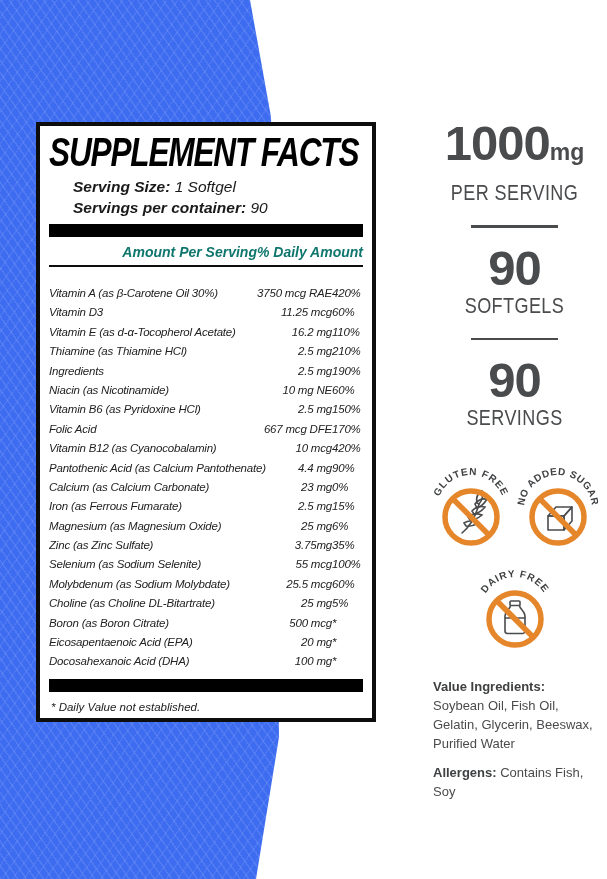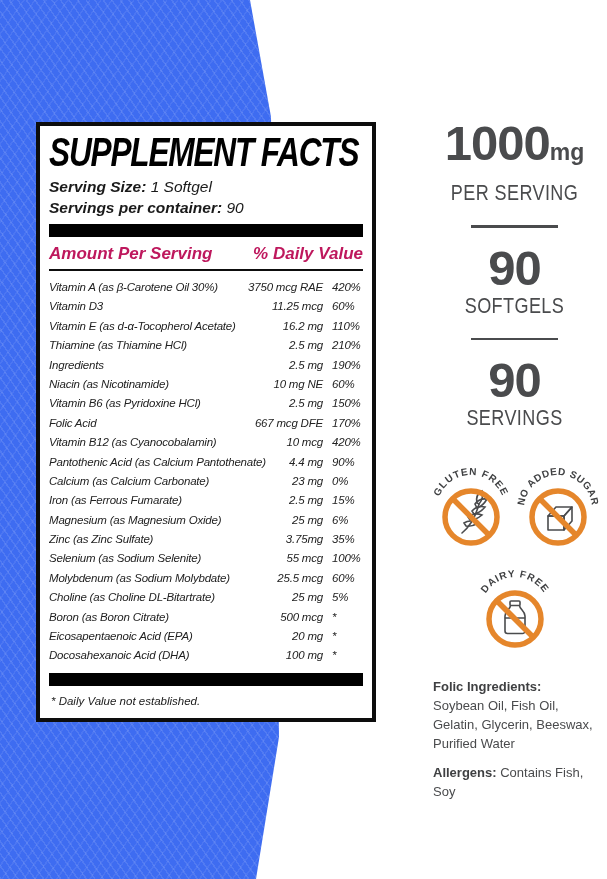--- a/index.html
+++ b/index.html
@@ -22,35 +22,35 @@
   .card{
     position:absolute;left:36px;top:122px;width:340px;height:600px;
     background:#ffffff;border:4px solid #0d0d0d;box-sizing:border-box;
     padding:6px 9px 4px 9px;color:#111;font-style:italic;
   }
   .sf-title{
     font-size:40px;font-weight:bold;letter-spacing:-1.5px;white-space:nowrap;
     transform:scaleX(0.79);transform-origin:left center;
     line-height:36px;margin:2px 0 6px 0;color:#000;
   }
-  .serving-line{font-size:15.5px;line-height:21px;color:#1a1a1a;}
+  .serving-line{font-size:15.5px;line-height:21px;color:#1a1a1a;margin-left:24px;}
   .serving-line b{font-weight:bold;}
   .black-bar{height:13px;background:#000;margin:6px 0 5px 0;}
   .hdr-row{
-    display:flex;justify-content:space-between;align-items:baseline;
-    font-size:17px;font-weight:bold;padding:2px 0 5px 0;
-    border-bottom:2.5px solid #0d0d0d;color:#be185d;
-  }
-  .rows{padding-top:10px;}
+    display:flex;justify-content:flex-end;align-items:baseline;
+    font-size:14px;font-weight:bold;padding:2px 0 5px 0;
+    border-bottom:2.5px solid #0d0d0d;color:#0f766e;
+  }
+  .rows{padding-top:20px;}
   .row{
     display:flex;align-items:baseline;height:19.4px;
     font-size:11.5px;letter-spacing:-0.2px;color:#222;white-space:nowrap;
   }
   .rname{flex:1;text-align:left;overflow:hidden;}
-  .ramt{text-align:left;margin-right:9px;}
+  .ramt{text-align:left;}
   .rdv{width:31px;text-align:left;}
   .footnote{font-size:11.5px;color:#1a1a1a;padding:4px 0 0 2px;}
   
   .panel{
     position:absolute;left:433px;top:120px;width:163px;
     color:#4a4b4d;text-align:center;
   }
   .dose{line-height:46px;white-space:nowrap;}
   .dose .big-num{font-size:49px;font-weight:bold;letter-spacing:-1px;}
   .dose .unit{font-size:23px;font-weight:bold;}
@@ -83,21 +83,21 @@
     <b>Serving Size:</b>
     <span>1 Softgel</span>
   </div>
   <div class="serving-line">
     <b>Servings per container:</b>
     <span>90</span>
   </div>
   <div class="black-bar"></div>
   <div class="hdr-row">
     <span>Amount Per Serving</span>
-    <span>% Daily Value</span>
+    <span>% Daily Amount</span>
   </div>
   <div class="rows">
   <div class="row">
     <span class="rname">Vitamin A (as β-Carotene Oil 30%)</span>
     <span class="ramt">3750 mcg RAE</span>
     <span class="rdv">420%</span>
   </div>
 
 
   <div class="row">
@@ -292,16 +292,16 @@
             <path d="M32.4,59 h19.2"></path>
           </g>
           <circle cx="42" cy="60" r="26" fill="none" stroke="#E5862B" stroke-width="5.5"></circle>
           <line x1="24" y1="42" x2="60" y2="78" stroke="#E5862B" stroke-width="5.5"></line>
         </svg>
       </div>
     </div>
   </div>
 
   <div class="ing-block">
-    <p class="ing-para"><b>Folic Ingredients:</b><span> Soybean Oil, Fish Oil, Gelatin, Glycerin, Beeswax, Purified Water</span></p>
+    <p class="ing-para"><b>Value Ingredients:</b><span> Soybean Oil, Fish Oil, Gelatin, Glycerin, Beeswax, Purified Water</span></p>
     <p class="ing-para"><b>Allergens:</b><span> Contains Fish, Soy</span></p>
   </div>
 </div>
 
 </body></html>

